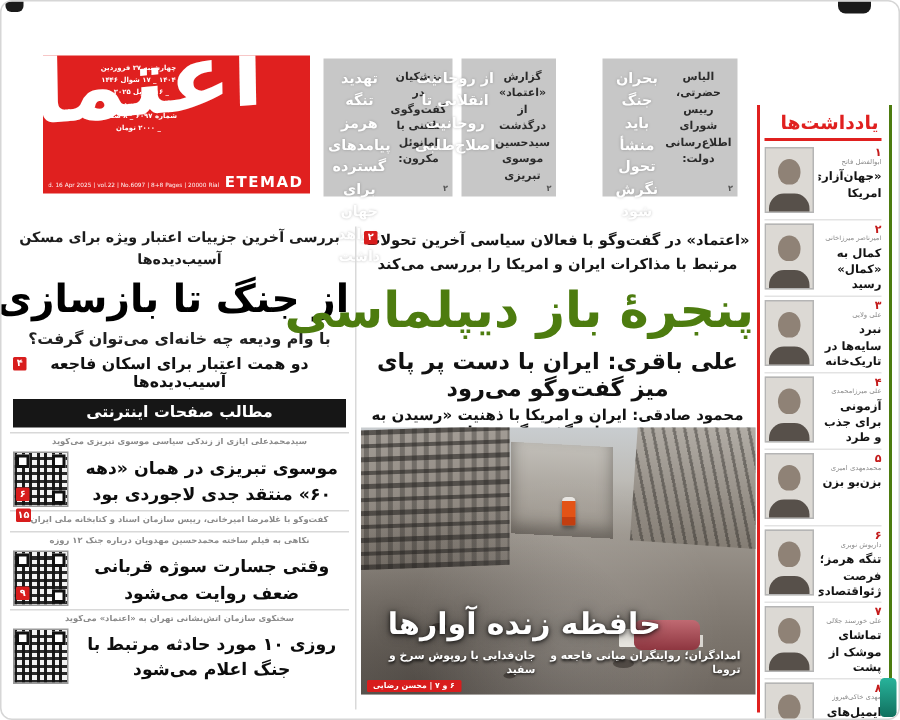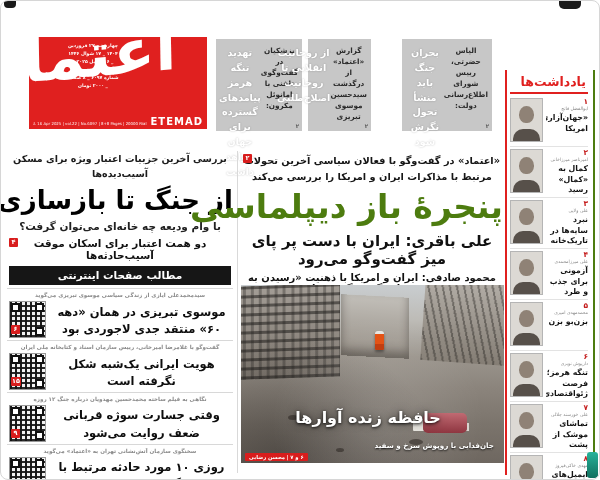--- a/index.html
+++ b/index.html
@@ -111,21 +111,21 @@
   .rubble-shade { position:absolute; inset:0;
             background:radial-gradient(ellipse at 52% 78%, rgba(255,255,255,.14), transparent 55%),
                        radial-gradient(ellipse at 15% 95%, rgba(25,22,20,.35), transparent 50%); }
   .worker { position:absolute; left:51%; top:26%; width:9px; height:19px;
             background:linear-gradient(180deg,#e8e6e2 0 15%, #e35316 15% 70%, #c23e10 70% 100%);
             border-radius:3px 3px 1px 1px; box-shadow:0 2px 3px rgba(0,0,0,.4); }
   .debris-pink { position:absolute; right:14%; bottom:17%; width:44px; height:20px;
                  background:linear-gradient(180deg,#c06a72,#8e3640); border-radius:5px;
                  box-shadow:-14px 2px 0 -4px #e8e6e0, 8px 4px 0 -6px #d8d5cf; }
   .spot { position:absolute; background:rgba(35,30,26,.5); border-radius:50%; }
-  .caption-main { position:absolute; right:24%; bottom:36px; color:#fff; font-size:16px; font-weight:bold;
+  .caption-main { position:absolute; right:24%; bottom:36px; color:#fff; font-size:20px; font-weight:bold;
                   white-space:nowrap; text-shadow:0 1px 3px rgba(0,0,0,.85), 0 0 8px rgba(0,0,0,.5); }
   .caption-subs { position:absolute; left:6px; right:10px; bottom:13px; display:flex;
                   justify-content:space-between; color:#fff; font-size:7.2px; font-weight:bold;
                   text-shadow:0 1px 2px rgba(0,0,0,.9); }
   .credit-tag { position:absolute; left:4px; bottom:2px; background:#d81d1d; color:#fff;
                 font-size:5.2px; font-weight:bold; padding:1px 4px; border-radius:1px; }
 
   .teal-tab { position:absolute; right:1px; bottom:1px; width:11px; height:26px; border-radius:3px;
               background:linear-gradient(180deg,#27b39a,#11705f); }
 </style>
@@ -255,47 +255,39 @@
     </div>
   </div>
 
   <div class="vline"></div>
 
   <div class="leftcol">
     <div class="kick">بررسی آخرین جزییات اعتبار ویژه برای مسکن آسیب‌دیده‌ها</div>
     <div class="left-headline">از جنگ تا بازسازی</div>
     <div class="left-sub1">با وام ودیعه چه خانه‌ای می‌توان گرفت؟</div>
     <div class="left-sub2row">
-      <span>دو همت اعتبار برای اسکان موقت آسیب‌حادثه‌ها</span>
+      <span>دو همت اعتبار برای اسکان فاجعه آسیب‌دیده‌ها</span>
       <span class="badge abs-l">۴</span>
     </div>
     <div class="webbar">مطالب صفحات اینترنتی</div>
 
     <div class="qitem">
       <div class="qkick">سیدمحمدعلی ایازی از زندگی سیاسی موسوی تبریزی می‌گوید</div>
       <div class="qrow">
         <div class="qr">
             <i class="a"></i>
             <i class="b"></i>
             <i class="c"></i>
           </div>
         <div class="qtitle">موسوی تبریزی در همان «دهه ۶۰» منتقد جدی لاجوردی بود</div>
       </div>
       <span class="badge abs-bl">۶</span>
     </div>
     <div class="qitem">
       <div class="qkick">گفت‌وگو با غلامرضا امیرخانی، رییس سازمان اسناد و کتابخانه ملی ایران</div>
-      <div class="qrow">
-        <div class="qr">
-            <i class="a"></i>
-            <i class="b"></i>
-            <i class="c"></i>
-          </div>
-        <div class="qtitle">هویت ایرانی یک‌شبه شکل نگرفته است</div>
-      </div>
       <span class="badge abs-bl">۱۵</span>
     </div>
     <div class="qitem">
       <div class="qkick">نگاهی به فیلم ساخته محمدحسین مهدویان درباره جنگ ۱۲ روزه</div>
       <div class="qrow">
         <div class="qr">
             <i class="a"></i>
             <i class="b"></i>
             <i class="c"></i>
           </div>
@@ -331,20 +323,21 @@
     <div class="bldg-c"></div>
     <div class="bldg-r"></div>
     <div class="rubble-shade"></div>
     <div class="worker"></div>
     <div class="debris-pink"></div>
     <div class="spot" style="left:18%; bottom:24%; width:10px; height:5px;"></div>
     <div class="spot" style="left:64%; bottom:10%; width:14px; height:6px;"></div>
     <div class="spot" style="left:36%; bottom:6%; width:8px; height:4px;"></div>
     <div class="caption-main">حافظه زنده آوارها</div>
     <div class="caption-subs">
+      <span>امدادگران؛ روایتگران میانی فاجعه و تروما</span>
       <span>جان‌فدایی با روپوش سرخ و سفید</span>
     </div>
     <div class="credit-tag">۶ و ۷ | محسن رضایی</div>
   </div>
 
   <div class="teal-tab"></div>
 
 </div>
 
 </body></html>

